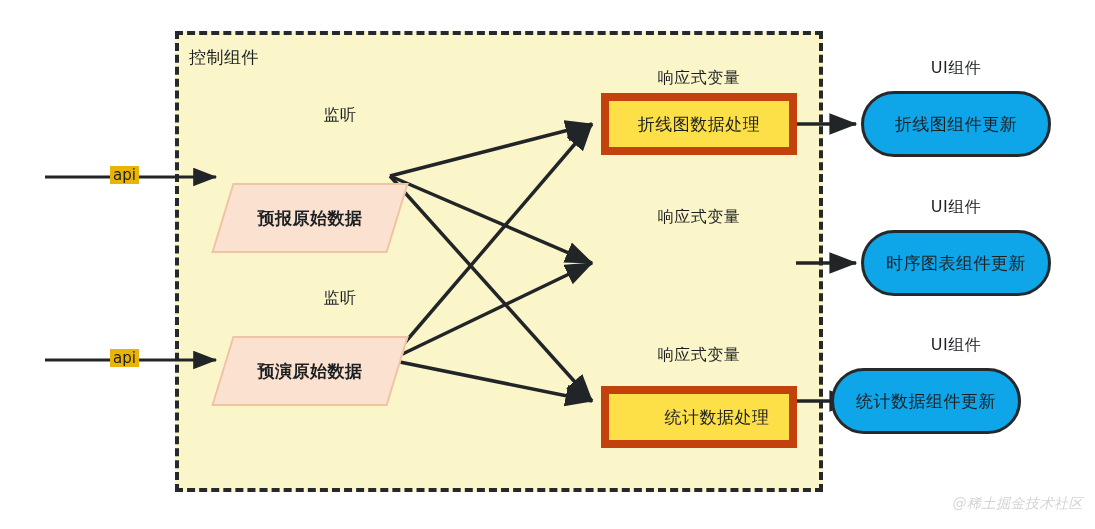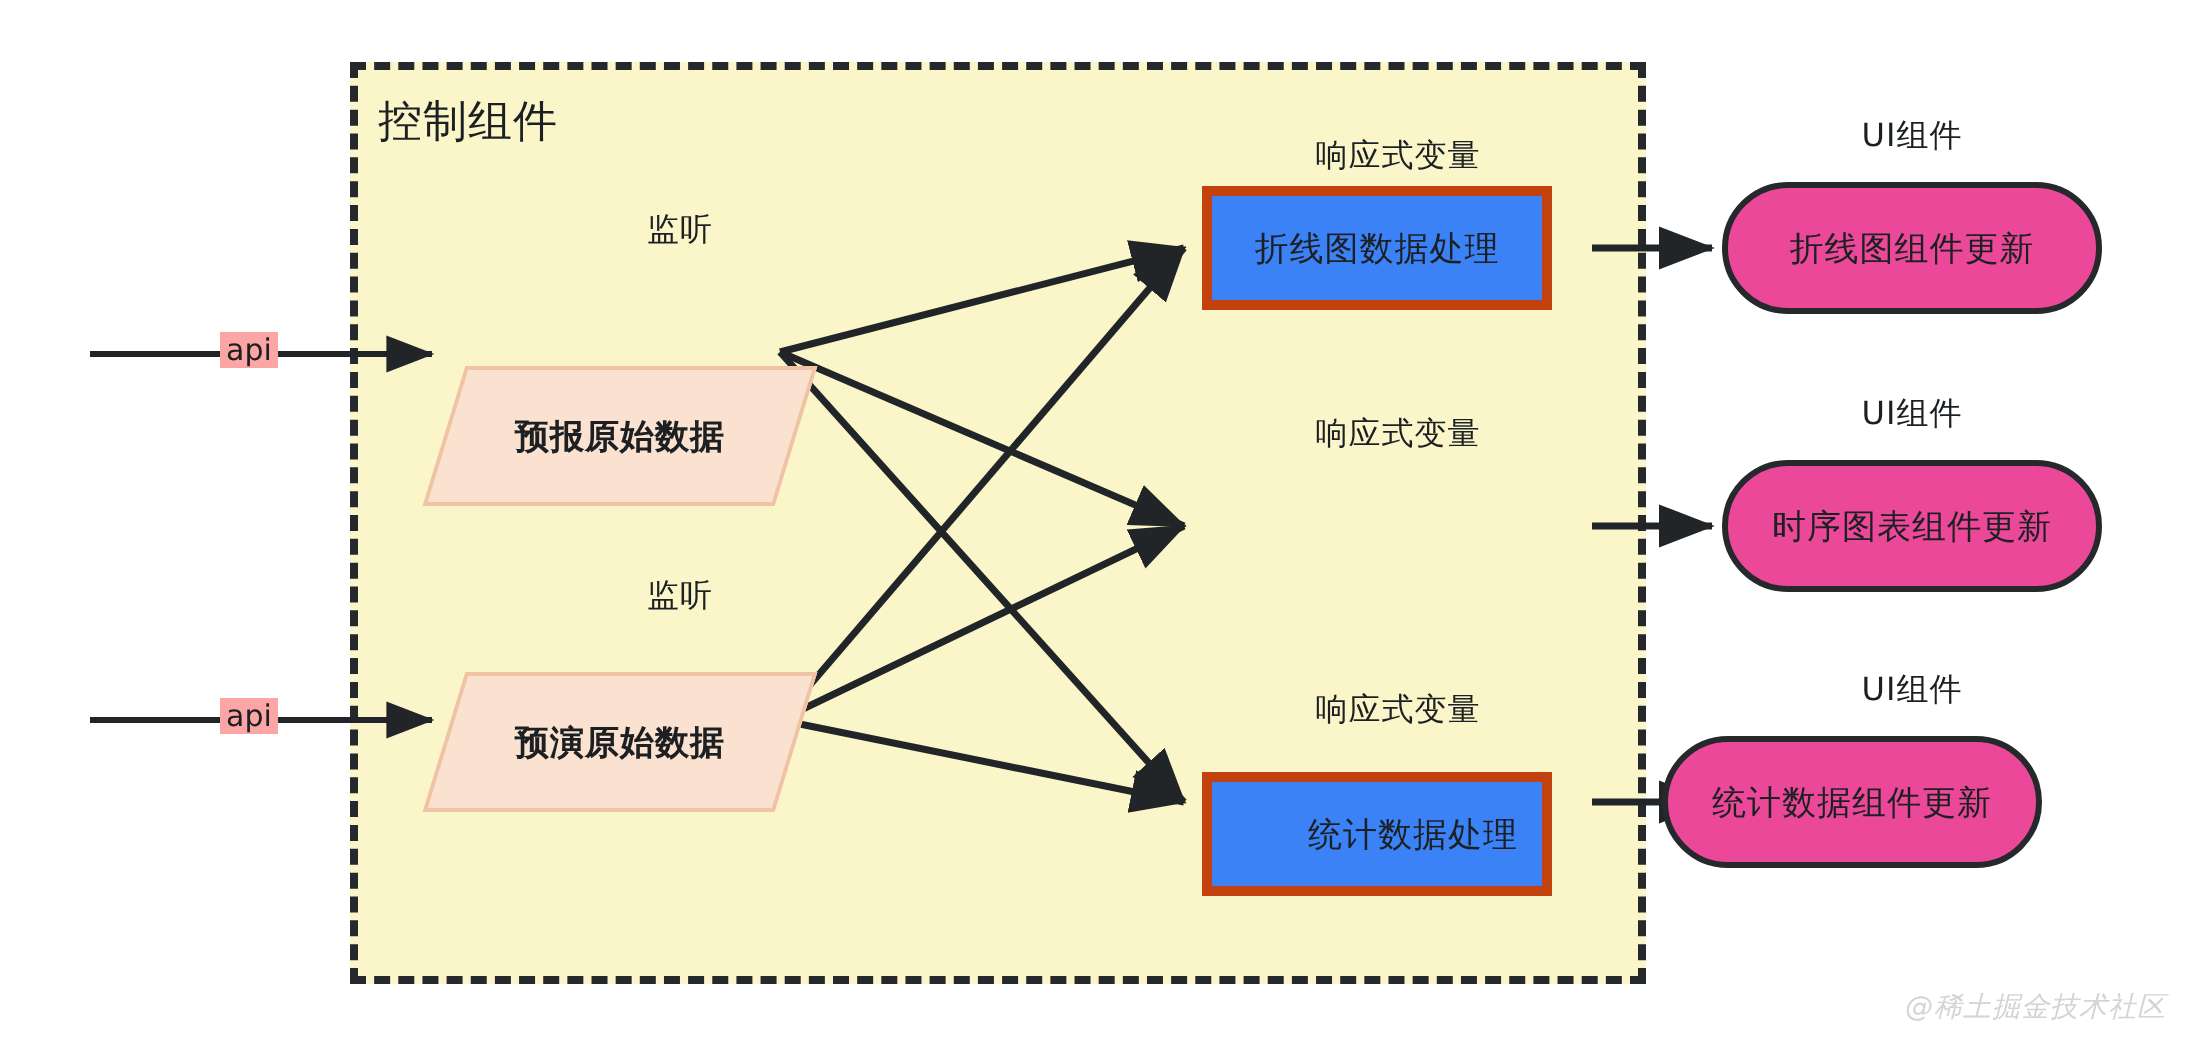--- a/index.html
+++ b/index.html
@@ -34,21 +34,21 @@
     width: 648px;
     height: 461px;
     background: #fbf6c9;
     border: 4px dashed #26292b;
     box-sizing: border-box;
   }
   .container-title {
     position: absolute;
     left: 189px;
     top: 46px;
-    font-size: 22px;
+    font-size: 17px;
     color: #1d2023;
     letter-spacing: 0.5px;
     white-space: nowrap;
   }
 
   
   .caption {
     position: absolute;
     font-size: 16px;
     color: #1d2023;
@@ -86,58 +86,58 @@
     font-size: 17px;
     font-weight: bold;
     color: #1d2023;
     letter-spacing: 0.5px;
     white-space: nowrap;
   }
 
   
   .rect-node {
     position: absolute;
-    width: 175px;
+    width: 196px;
     height: 62px;
-    background: #3b82f6;
-    border: 5px solid #c2410c;
+    background: #fde047;
+    border: 8px solid #c2410c;
     box-sizing: border-box;
     display: flex;
     align-items: center;
     justify-content: center;
     font-size: 17px;
     color: #1d2023;
     letter-spacing: 0.5px;
     white-space: nowrap;
   }
 
   
   .round-node {
     position: absolute;
     width: 190px;
     height: 66px;
-    background: #ec4899;
+    background: #0ea5e9;
     border: 3px solid #26292b;
     border-radius: 33px;
     box-sizing: border-box;
     display: flex;
     align-items: center;
     justify-content: center;
     font-size: 17px;
     color: #1d2023;
     letter-spacing: 0.5px;
     white-space: nowrap;
   }
 
   
   .api-label {
     position: absolute;
     font-size: 15px;
     color: #1d2023;
-    background: #fca5a5;
+    background: #eab308;
     padding: 0 3px;
     white-space: nowrap;
   }
 
   
   .watermark {
     position: absolute;
     right: 12px;
     bottom: 16px;
     font-size: 14px;

